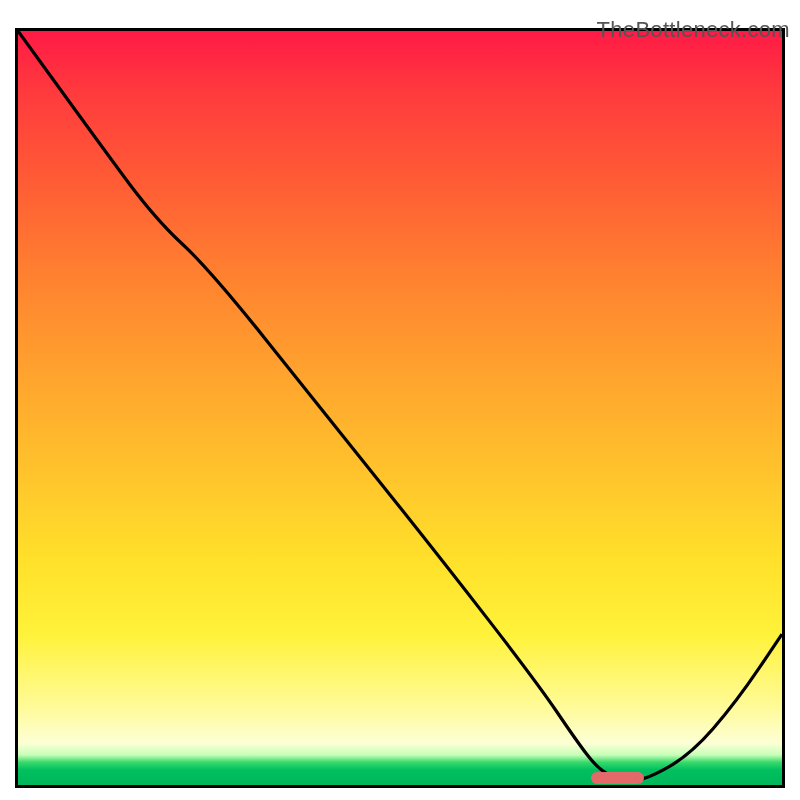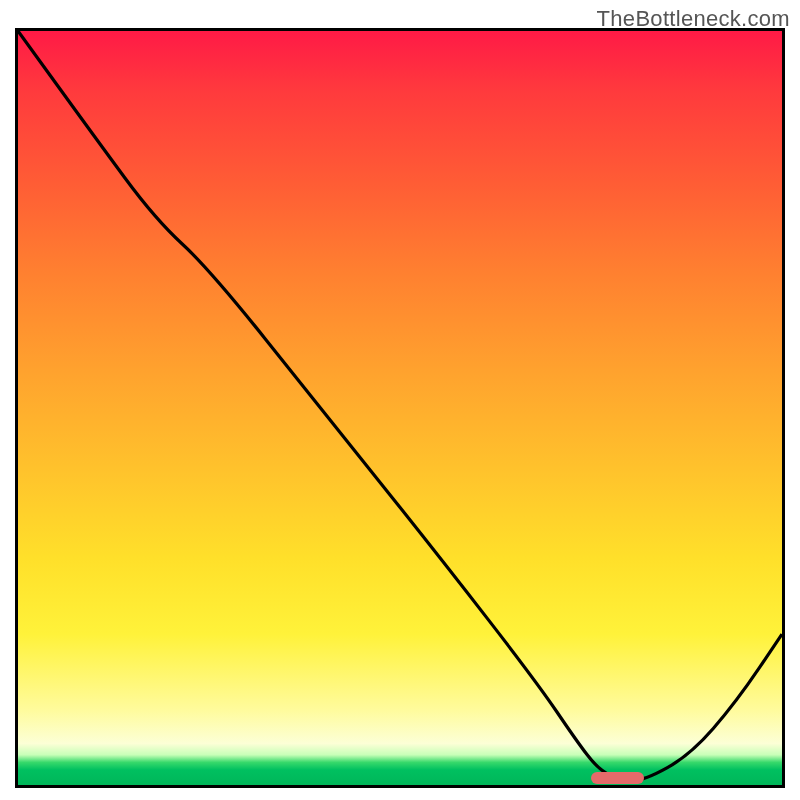--- a/index.html
+++ b/index.html
@@ -11,21 +11,21 @@
     background: #ffffff;
     font-family: Arial, Helvetica, sans-serif;
   }
   .wrap {
     position: relative;
     width: 800px;
     height: 800px;
   }
   .watermark {
     position: absolute;
-    top: 6px;
+    top: 17px;
     right: 10px;
     color: #555555;
     font-size: 22px;
     font-weight: 500;
     letter-spacing: 0.3px;
     z-index: 50;
     user-select: none;
   }
   .plot {
     position: absolute;

